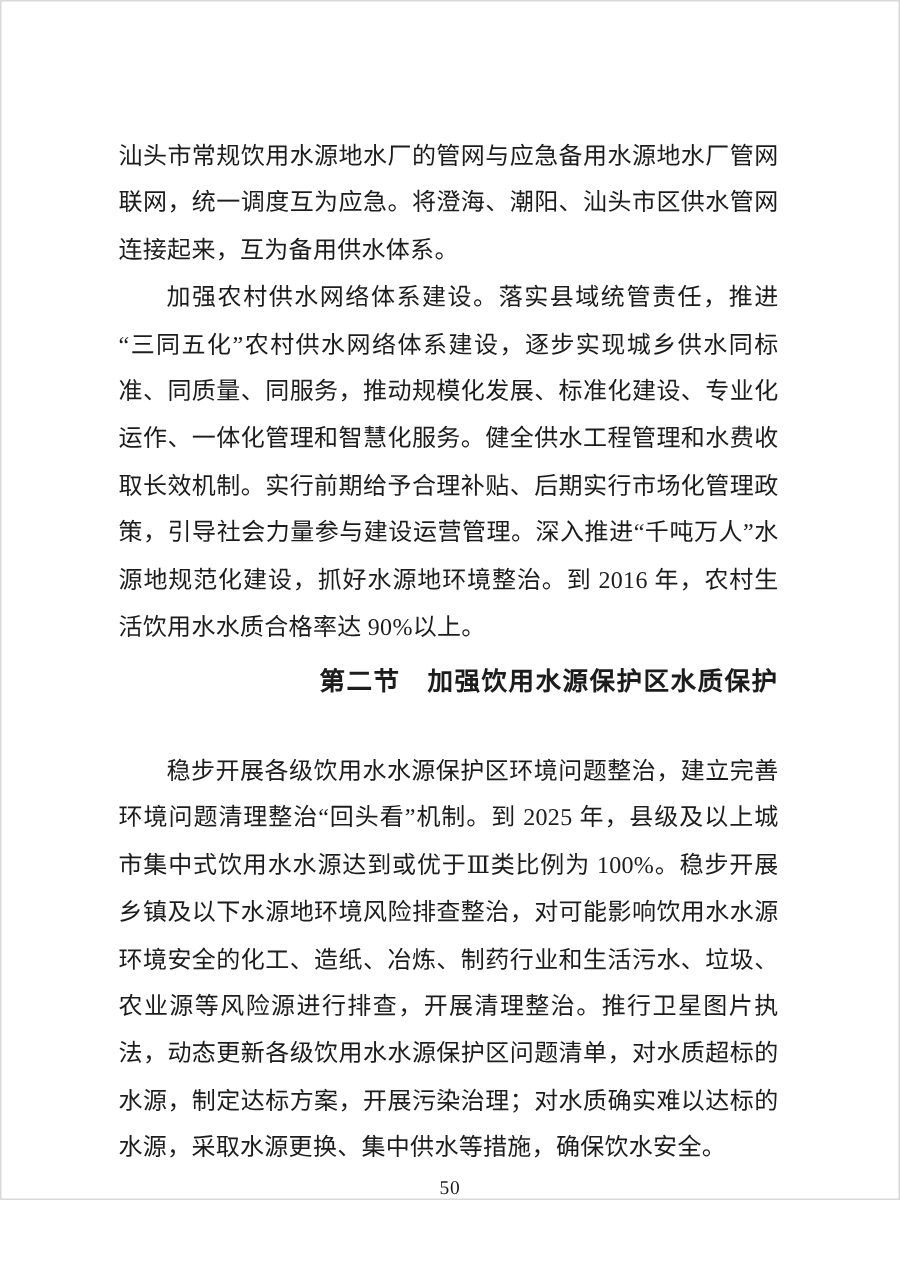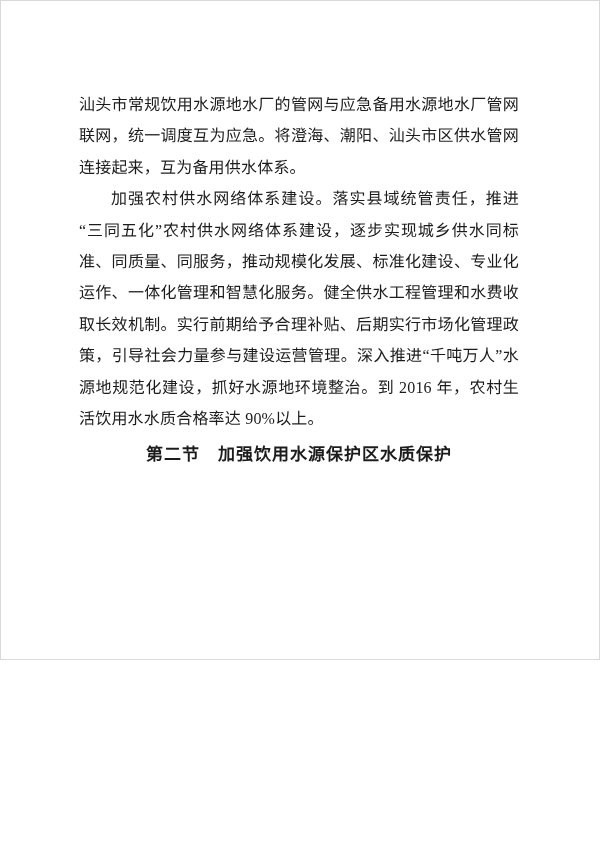--- a/index.html
+++ b/index.html
@@ -3,21 +3,21 @@
 <meta charset="utf-8">
 <style>
   html, body {
     margin: 0;
     padding: 0;
     background: #ffffff;
   }
   .page {
     position: relative;
     width: 600px;
-    height: 660px;
+    height: 800px;
     box-sizing: border-box;
     background: #ffffff;
     border: 1px solid #d9d9d9;
     font-family: "Liberation Serif", "DejaVu Serif", serif;
     color: #1c1c1c;
     overflow: hidden;
   }
   .text-body {
     position: absolute;
     left: 78px;
@@ -36,21 +36,21 @@
     word-break: break-all;
   }
   .para.no-indent {
     text-indent: 0;
   }
   .heading {
     margin: 5px 0 28px 0;
     font-size: 17px;
     line-height: 31.4px;
     font-weight: bold;
-    text-align: center;
+    text-align: right;
     letter-spacing: 1px;
   }
   .footer {
     position: absolute;
     left: 0;
     right: 0;
     top: 782px;
     text-align: center;
   }
   .page-number {
@@ -59,17 +59,18 @@
   }
 </style>
 </head>
 <body>
 
 <div class="page">
   <main class="text-body">
     <p class="para no-indent">汕头市常规饮用水源地水厂的管网与应急备用水源地水厂管网联网，统一调度互为应急。将澄海、潮阳、汕头市区供水管网连接起来，互为备用供水体系。</p>
     <p class="para">加强农村供水网络体系建设。落实县域统管责任，推进“三同五化”农村供水网络体系建设，逐步实现城乡供水同标准、同质量、同服务，推动规模化发展、标准化建设、专业化运作、一体化管理和智慧化服务。健全供水工程管理和水费收取长效机制。实行前期给予合理补贴、后期实行市场化管理政策，引导社会力量参与建设运营管理。深入推进“千吨万人”水源地规范化建设，抓好水源地环境整治。到 2016 年，农村生活饮用水水质合格率达 90%以上。</p>
     <h2 class="heading">第二节　加强饮用水源保护区水质保护</h2>
+    <p class="para">稳步开展各级饮用水水源保护区环境问题整治，建立完善环境问题清理整治“回头看”机制。到 2025 年，县级及以上城市集中式饮用水水源达到或优于Ⅲ类比例为 100%。稳步开展乡镇及以下水源地环境风险排查整治，对可能影响饮用水水源环境安全的化工、造纸、冶炼、制药行业和生活污水、垃圾、农业源等风险源进行排查，开展清理整治。推行卫星图片执法，动态更新各级饮用水水源保护区问题清单，对水质超标的水源，制定达标方案，开展污染治理；对水质确实难以达标的水源，采取水源更换、集中供水等措施，确保饮水安全。</p>
   </main>
   <footer class="footer">
     <span class="page-number">50</span>
   </footer>
 </div>
 
 </body></html>

